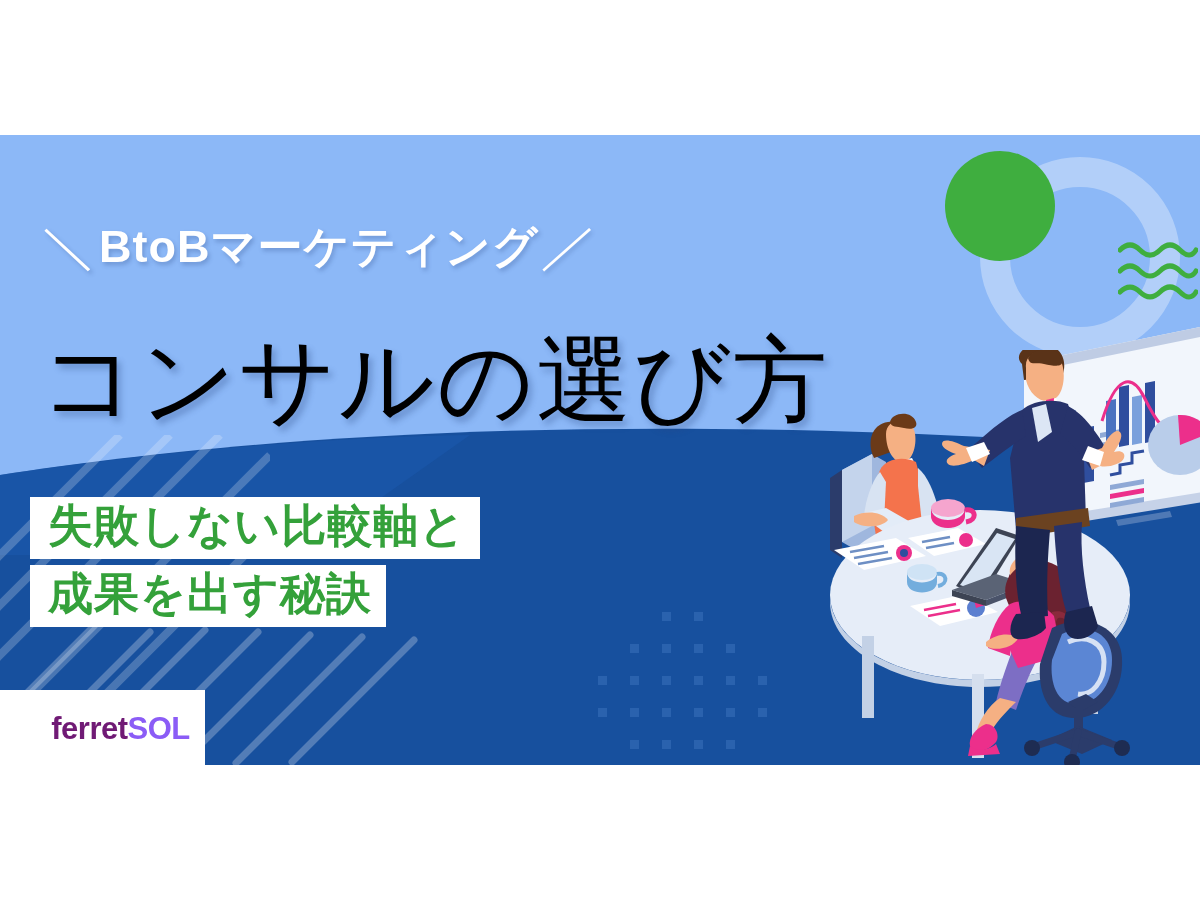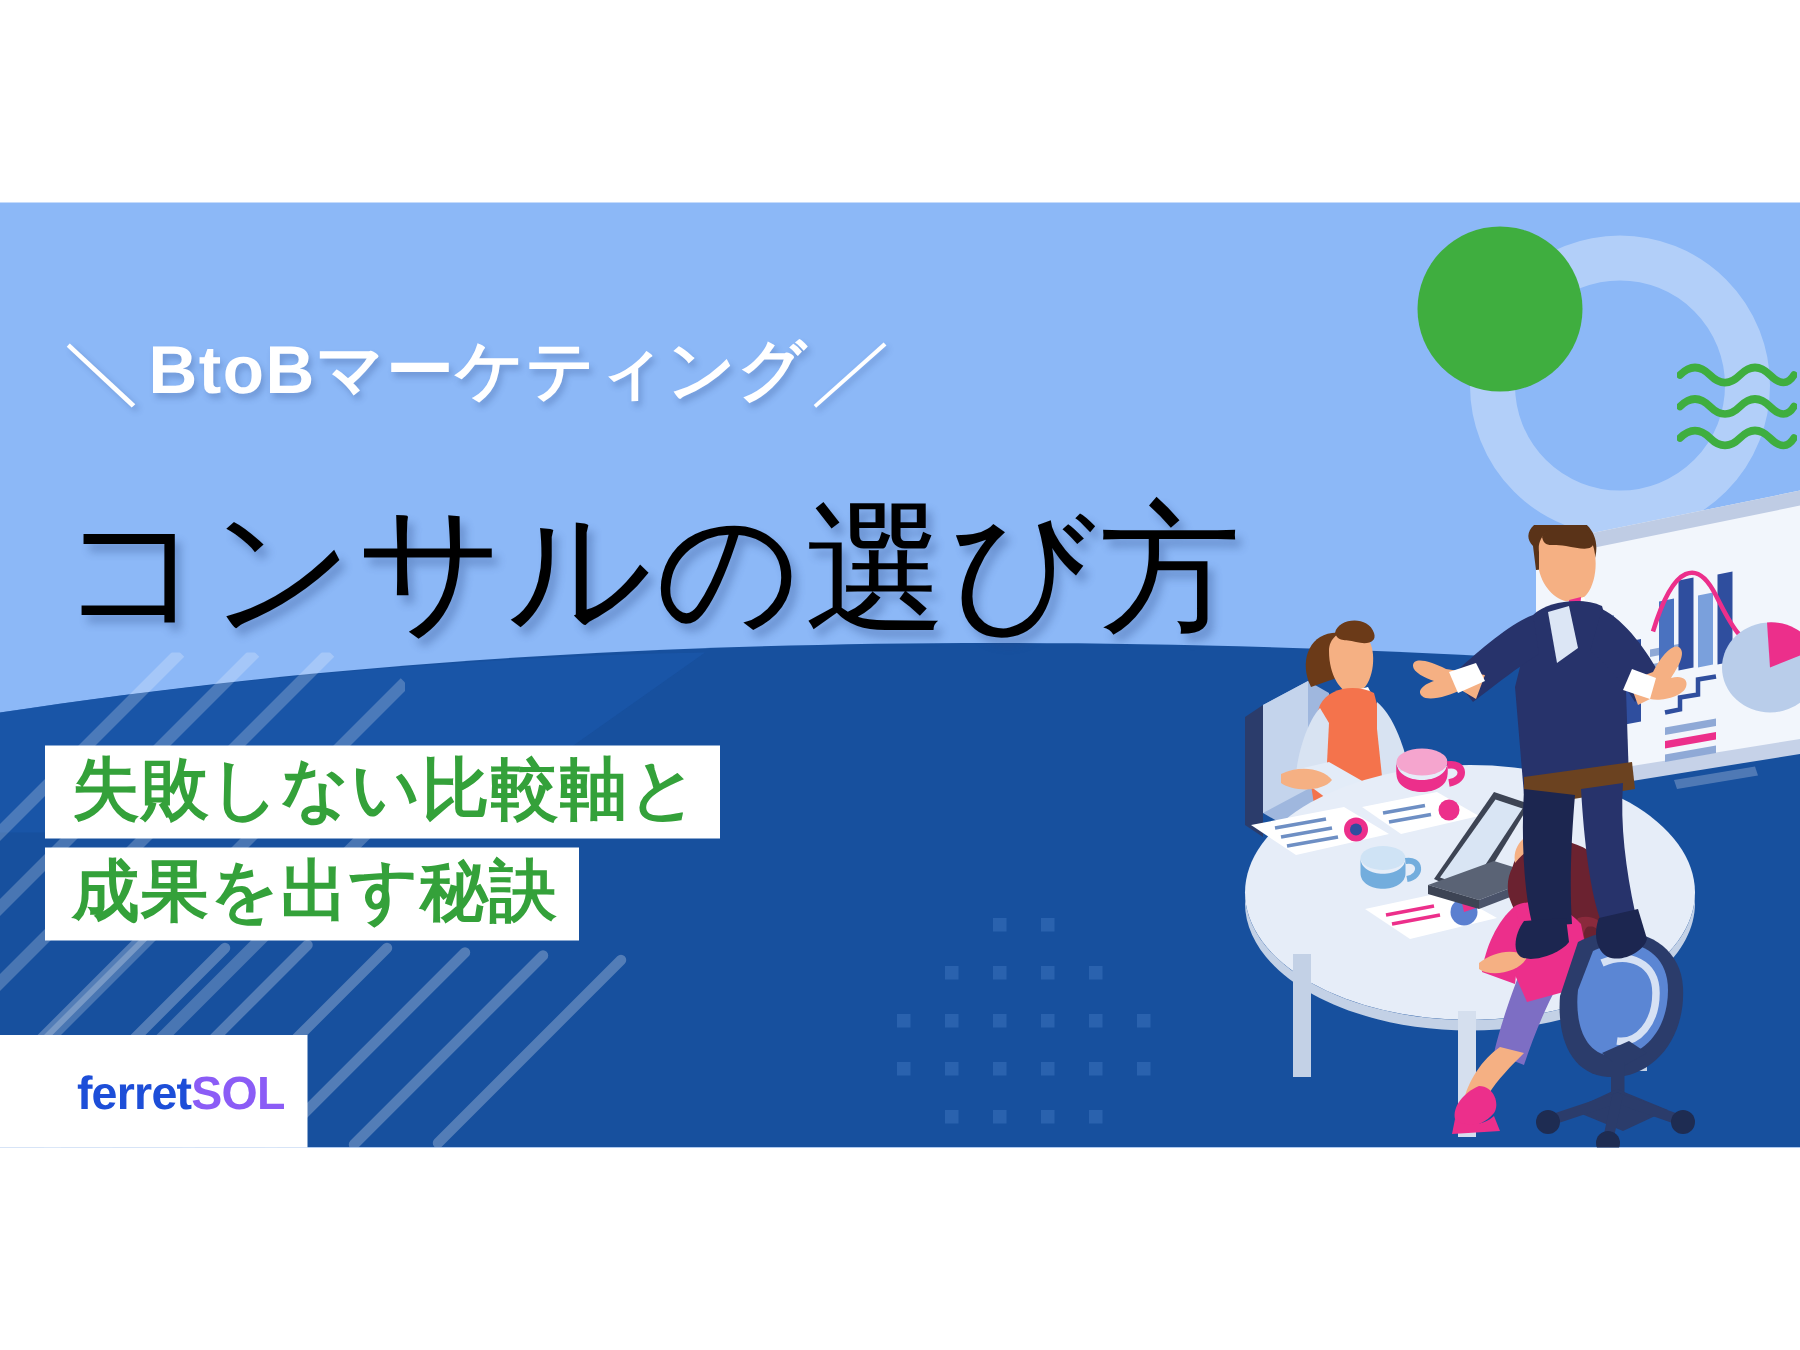--- a/index.html
+++ b/index.html
@@ -41,21 +41,21 @@
   }
   #gb1{left:30px;top:362px;}
   #gb2{left:30px;top:430px;}
 
   #logo-box{
     position:absolute;left:0;top:555px;width:205px;height:78px;
     background:#ffffff;display:flex;align-items:center;
     justify-content:center;z-index:60;
   }
   .logo-text{font-size:31px;font-weight:bold;letter-spacing:-.5px;}
-  .logo-ferret{color:#1d4ed8;margin-left:36px;}
+  .logo-ferret{color:#701a75;margin-left:36px;}
   .logo-sol{color:#8b5cf6;}
 
   #green-circle{
     position:absolute;left:945px;top:16px;width:110px;height:110px;
     border-radius:50%;background:#3FAE3F;z-index:12;
   }
   #ring{
     position:absolute;left:980px;top:22px;width:200px;height:200px;
     border-radius:50%;border:30px solid rgba(255,255,255,.33);
     box-sizing:border-box;z-index:8;

